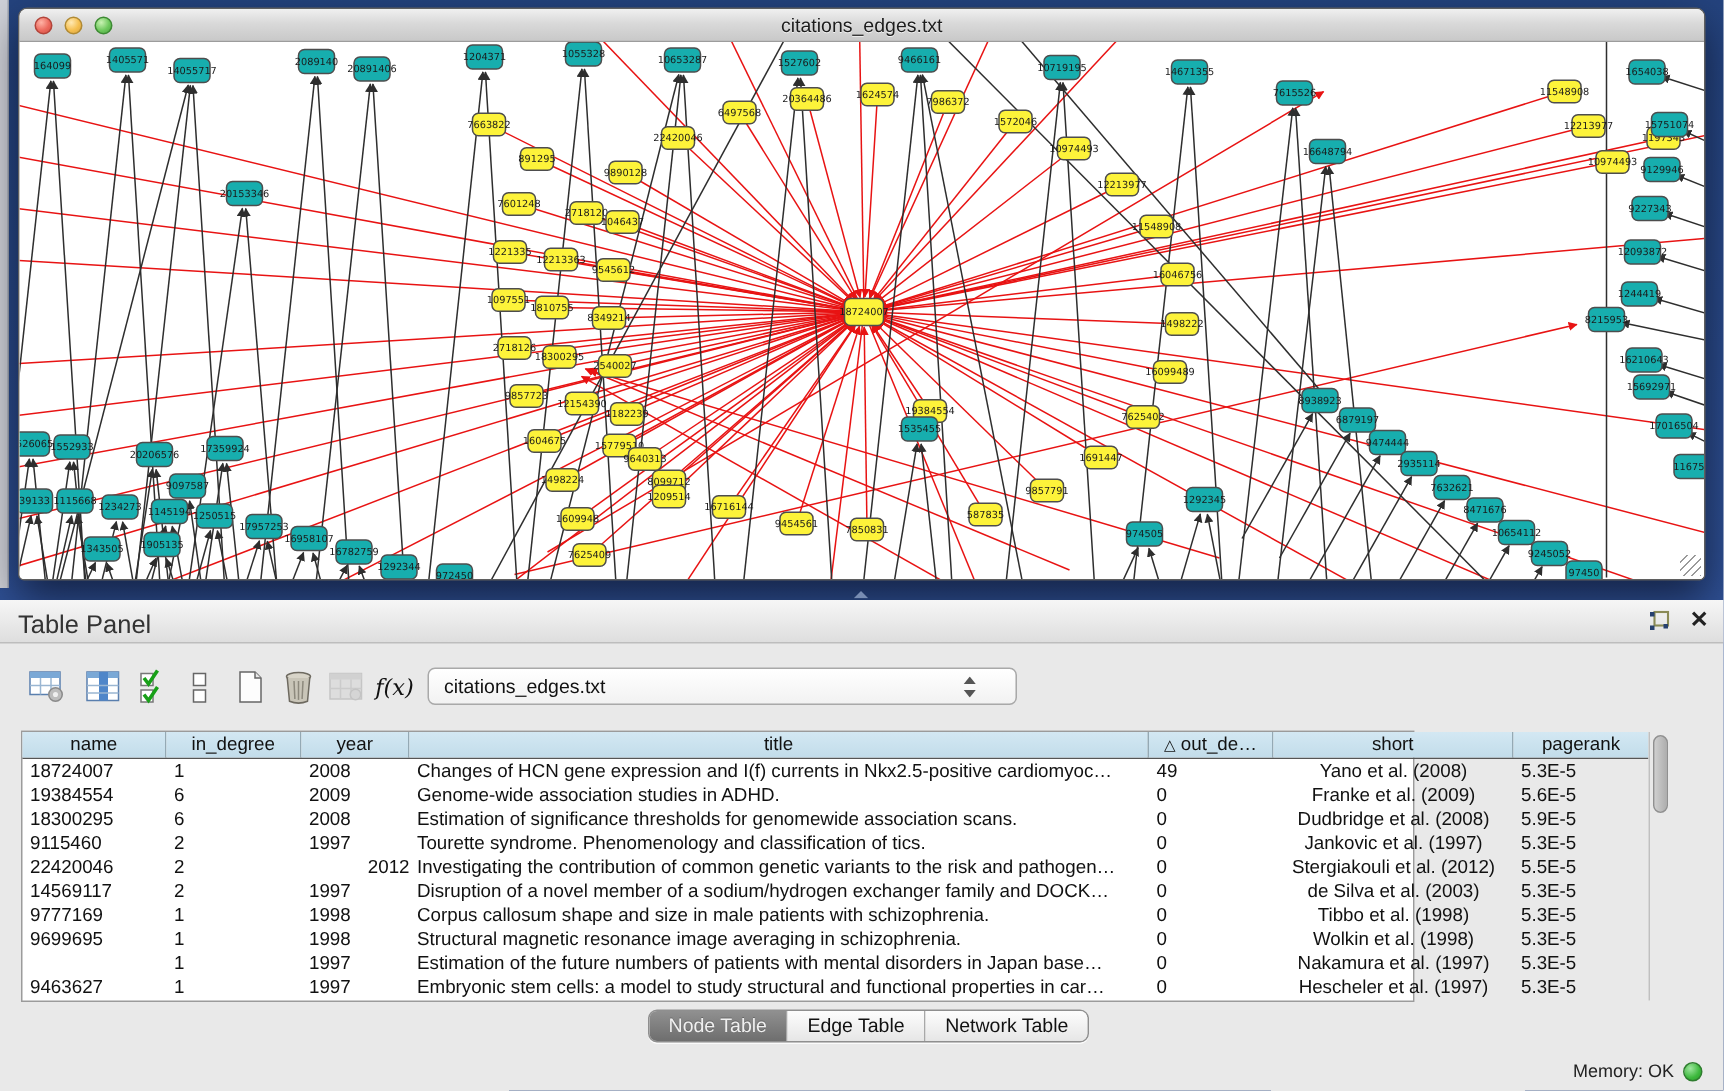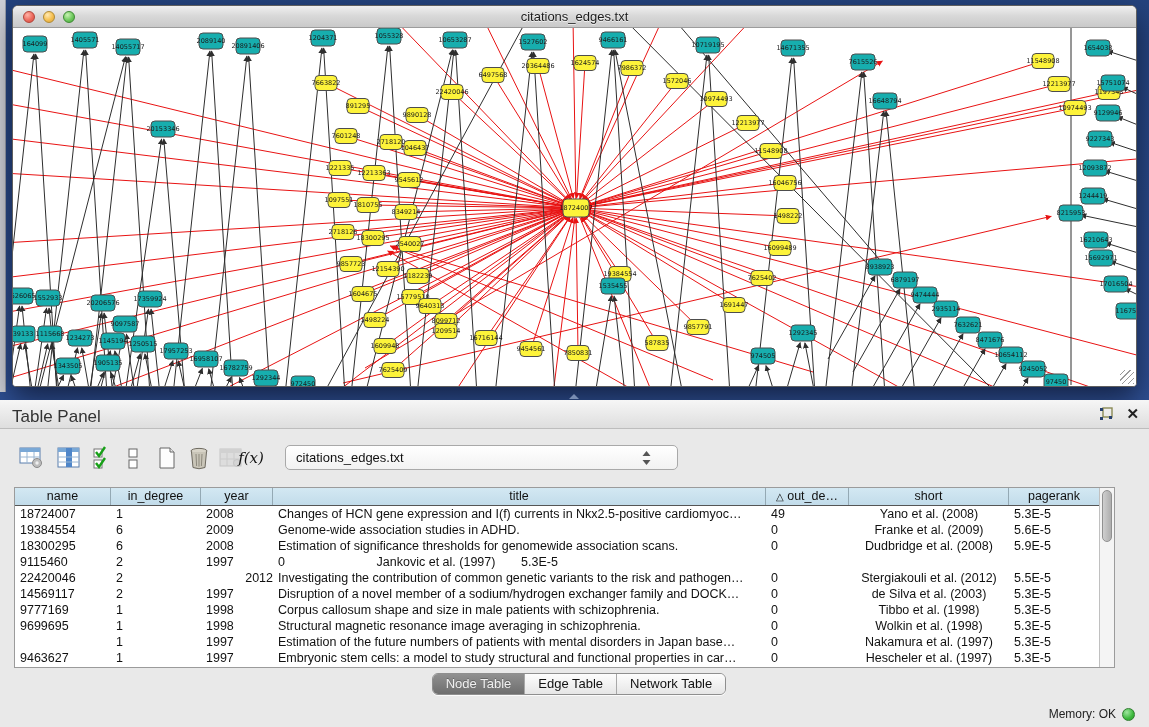--- a/index.html
+++ b/index.html
@@ -49,21 +49,21 @@
   #toolbar { position:absolute; left:0; top:38px; height:42px; width:100%; }
   .tool { position:absolute; top:4px; width:30px; height:32px; display:flex;
     align-items:center; justify-content:center; }
   .fx { font-family:"DejaVu Serif", serif; font-style:italic; font-size:15px; color:#111; }
   #table-dropdown { position:absolute; left:285px; top:7px; width:393px; height:25px;
     background:linear-gradient(180deg,#ffffff,#f2f2f2); border:1px solid #a9a9a9;
     border-radius:5px; font-size:13px; color:#111; line-height:23px; padding-left:10px; }
   #dropdown-arrows { position:absolute; right:26px; top:5px; width:9px; height:14px; }
 
   
-  #table-wrap { position:absolute; left:14px; top:87px; width:1101px; height:181px;
+  #table-wrap { position:absolute; left:14px; top:87px; width:929px; height:181px;
     background:#fff; border:1px solid #9b9b9b; display:flex; }
   #grid { width:1084px; }
   #grid-header { display:flex; height:18px; border-bottom:1px solid #555; }
   .hcell { background:linear-gradient(180deg,#d3e8f3,#c2dcea);
     border-right:1px solid #94a9b4; font-size:12.5px; color:#111;
     text-align:center; line-height:17px; overflow:hidden; white-space:nowrap; }
   .hcell:last-child { border-right:none; }
   .sort-tri { font-size:10px; }
   .trow { display:flex; height:16px; }
   .tcell { font-size:12.5px; color:#111; line-height:16px; padding-left:5px;
@@ -800,21 +800,21 @@
     <span class="tool" style="left:216px">
       <svg width="24" height="22" viewBox="0 0 24 22" opacity="0.45">
           <rect x="1" y="2" width="21" height="17" fill="#cfcfcf" stroke="#9a9a9a"></rect>
           <rect x="1" y="2" width="21" height="4" fill="#b5b5b5"></rect>
           <line x1="8" y1="6" x2="8" y2="19" stroke="#a8a8a8"></line>
           <line x1="15" y1="6" x2="15" y2="19" stroke="#a8a8a8"></line>
           <line x1="1" y1="12" x2="22" y2="12" stroke="#a8a8a8"></line>
           <circle cx="18" cy="16" r="3.5" fill="#bdbdbd" stroke="#999"></circle>
         </svg>
     </span>
-    <span class="tool fx" style="left:236px">f(x)</span>
+    <span class="tool fx" style="left:248px">f(x)</span>
     <div id="table-dropdown">
       <span>citations_edges.txt</span>
       <svg id="dropdown-arrows" viewBox="0 0 9 14">
           <path d="M4.5 0 L8.5 5 L0.5 5 Z" fill="#555"></path>
           <path d="M4.5 14 L8.5 9 L0.5 9 Z" fill="#555"></path>
         </svg>
     </div>
   </div>
 
   <div id="table-wrap">
@@ -853,20 +853,21 @@
             <div class="tcell" style="width: 72px;">2008</div>
             <div class="tcell" style="width: 493px;">Estimation of significance thresholds for genomewide association scans.</div>
             <div class="tcell" style="width: 83px;">0</div>
             <div class="tcell center" style="width: 160px;">Dudbridge et al. (2008)</div>
             <div class="tcell" style="width: 90px;">5.9E-5</div>
           </div>
           <div class="trow">
             <div class="tcell" style="width: 96px;">9115460</div>
             <div class="tcell" style="width: 90px;">2</div>
             <div class="tcell" style="width: 72px;">1997</div>
+            <div class="tcell" style="width: 493px;">Tourette syndrome. Phenomenology and classification of tics.</div>
             <div class="tcell" style="width: 83px;">0</div>
             <div class="tcell center" style="width: 160px;">Jankovic et al. (1997)</div>
             <div class="tcell" style="width: 90px;">5.3E-5</div>
           </div>
           <div class="trow">
             <div class="tcell" style="width: 96px;">22420046</div>
             <div class="tcell" style="width: 90px;">2</div>
             <div class="tcell" style="width: 72px; text-align: right;">2012</div>
             <div class="tcell" style="width: 493px;">Investigating the contribution of common genetic variants to the risk and pathogen…</div>
             <div class="tcell" style="width: 83px;">0</div>

